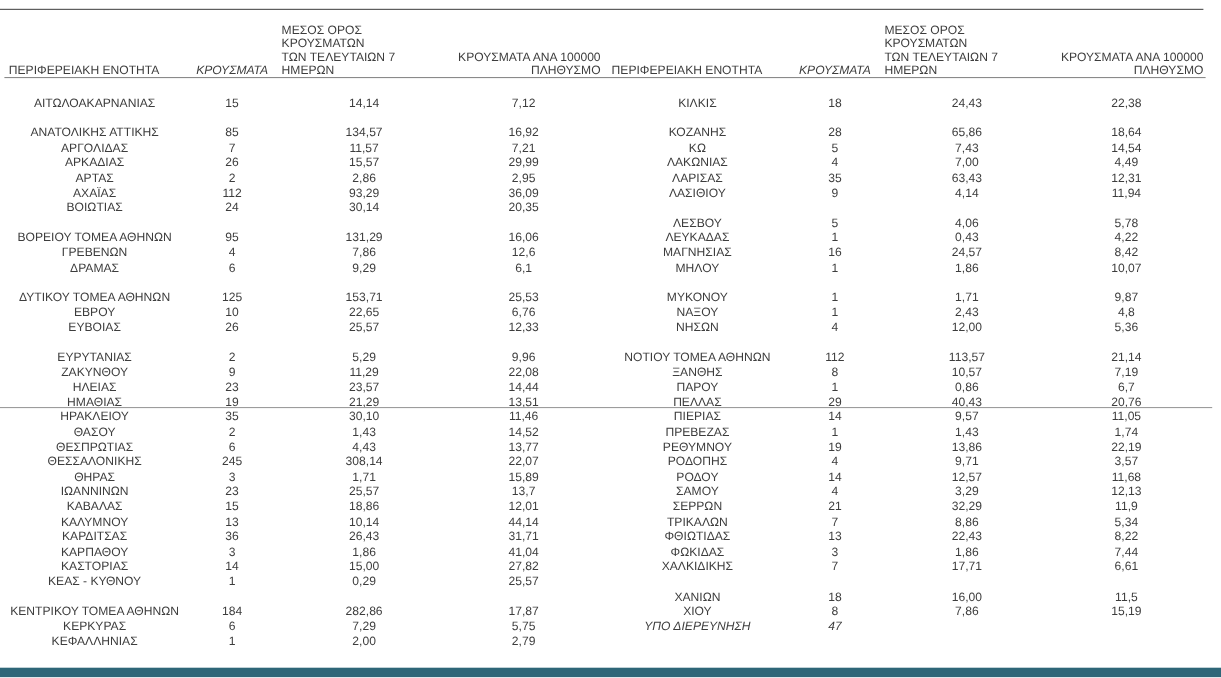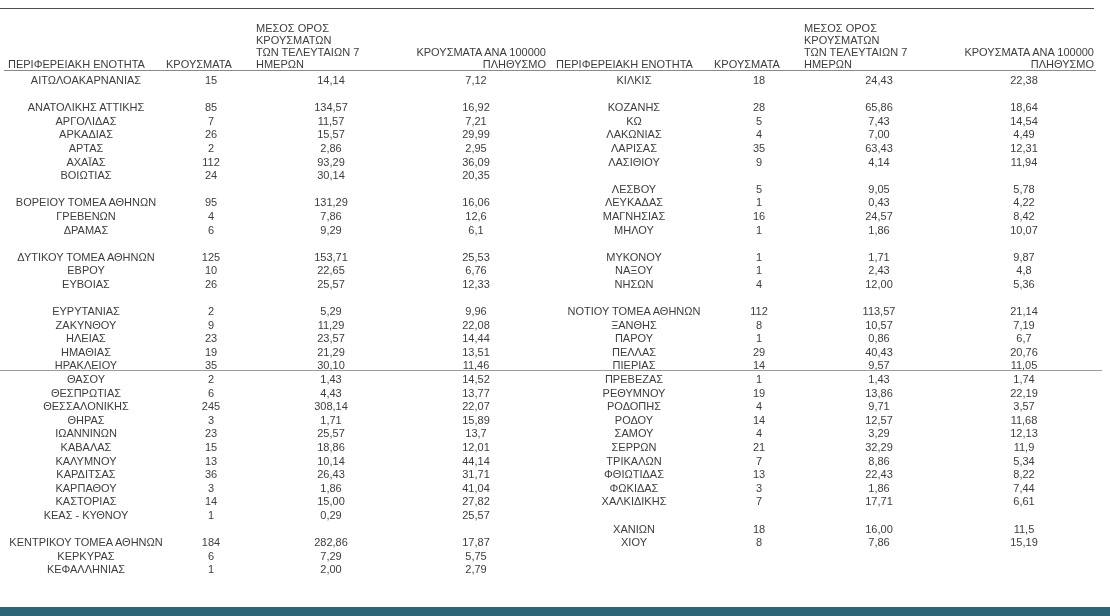--- a/index.html
+++ b/index.html
@@ -15,24 +15,24 @@
   .rule-top{position:absolute;left:0;top:8px;width:1094px;height:1px;background:#4d4d4d;}
   .rule-header{position:absolute;left:4px;top:70px;width:1092px;height:1px;background:#8a8a8a;}
   .rule-break{position:absolute;left:0;top:370px;width:1102px;height:1px;background:#9c9c9c;}
   .bottom-bar{position:absolute;left:0;bottom:0;width:1110px;height:9px;background:#2e6678;}
   .tables{position:absolute;left:6px;top:14px;display:flex;}
   .half{width:540px;}
   .half.right{margin-left:8px;width:550px;}
   .thead{display:flex;align-items:flex-end;height:56px;}
   .th{line-height:12px;white-space:pre-line;}
   .th.region{width:160px;text-align:left;padding-left:2px;box-sizing:border-box;}
-  .th.cases{width:90px;}
+  .th.cases{width:90px;text-align:center;font-style:italic;}
   .th.avg7{width:150px;}
   .th.per100k{width:140px;text-align:right;}
-  .tbody{margin-top:4px;}
+  .tbody{margin-top:18px;}
   .tr{display:flex;height:13.6px;line-height:13.6px;}
   .tr.spacer{height:13.6px;}
   .tr.italic .td{font-style:italic;}
   .td{overflow:visible;white-space:nowrap;}
   .td.region{width:160px;text-align:center;}
   .td.cases{width:90px;text-align:center;}
   .td.avg7{width:150px;text-align:center;}
   .td.per100k{width:140px;text-align:center;}
 </style>
 </head>
@@ -299,21 +299,21 @@
           <div class="tr">
             <div class="td region">ΛΑΣΙΘΙΟΥ</div>
             <div class="td cases">9</div>
             <div class="td avg7">4,14</div>
             <div class="td per100k">11,94</div>
           </div>
           <div class="tr spacer"></div>
           <div class="tr">
             <div class="td region">ΛΕΣΒΟΥ</div>
             <div class="td cases">5</div>
-            <div class="td avg7">9,05</div>
+            <div class="td avg7">4,06</div>
             <div class="td per100k">5,78</div>
           </div>
           <div class="tr">
             <div class="td region">ΛΕΥΚΑΔΑΣ</div>
             <div class="td cases">1</div>
             <div class="td avg7">0,43</div>
             <div class="td per100k">4,22</div>
           </div>
           <div class="tr">
             <div class="td region">ΜΑΓΝΗΣΙΑΣ</div>
@@ -443,20 +443,26 @@
             <div class="td cases">18</div>
             <div class="td avg7">16,00</div>
             <div class="td per100k">11,5</div>
           </div>
           <div class="tr">
             <div class="td region">ΧΙΟΥ</div>
             <div class="td cases">8</div>
             <div class="td avg7">7,86</div>
             <div class="td per100k">15,19</div>
           </div>
+          <div class="tr italic">
+            <div class="td region">ΥΠΟ ΔΙΕΡΕΥΝΗΣΗ</div>
+            <div class="td cases">47</div>
+            <div class="td avg7"></div>
+            <div class="td per100k"></div>
+          </div>
         </div>
     </div>
 
   </div>
 
   <div class="rule-header"></div>
   <div class="rule-break"></div>
   <div class="bottom-bar" style="background: rgb(46, 102, 120);"></div>
 </div>
 

